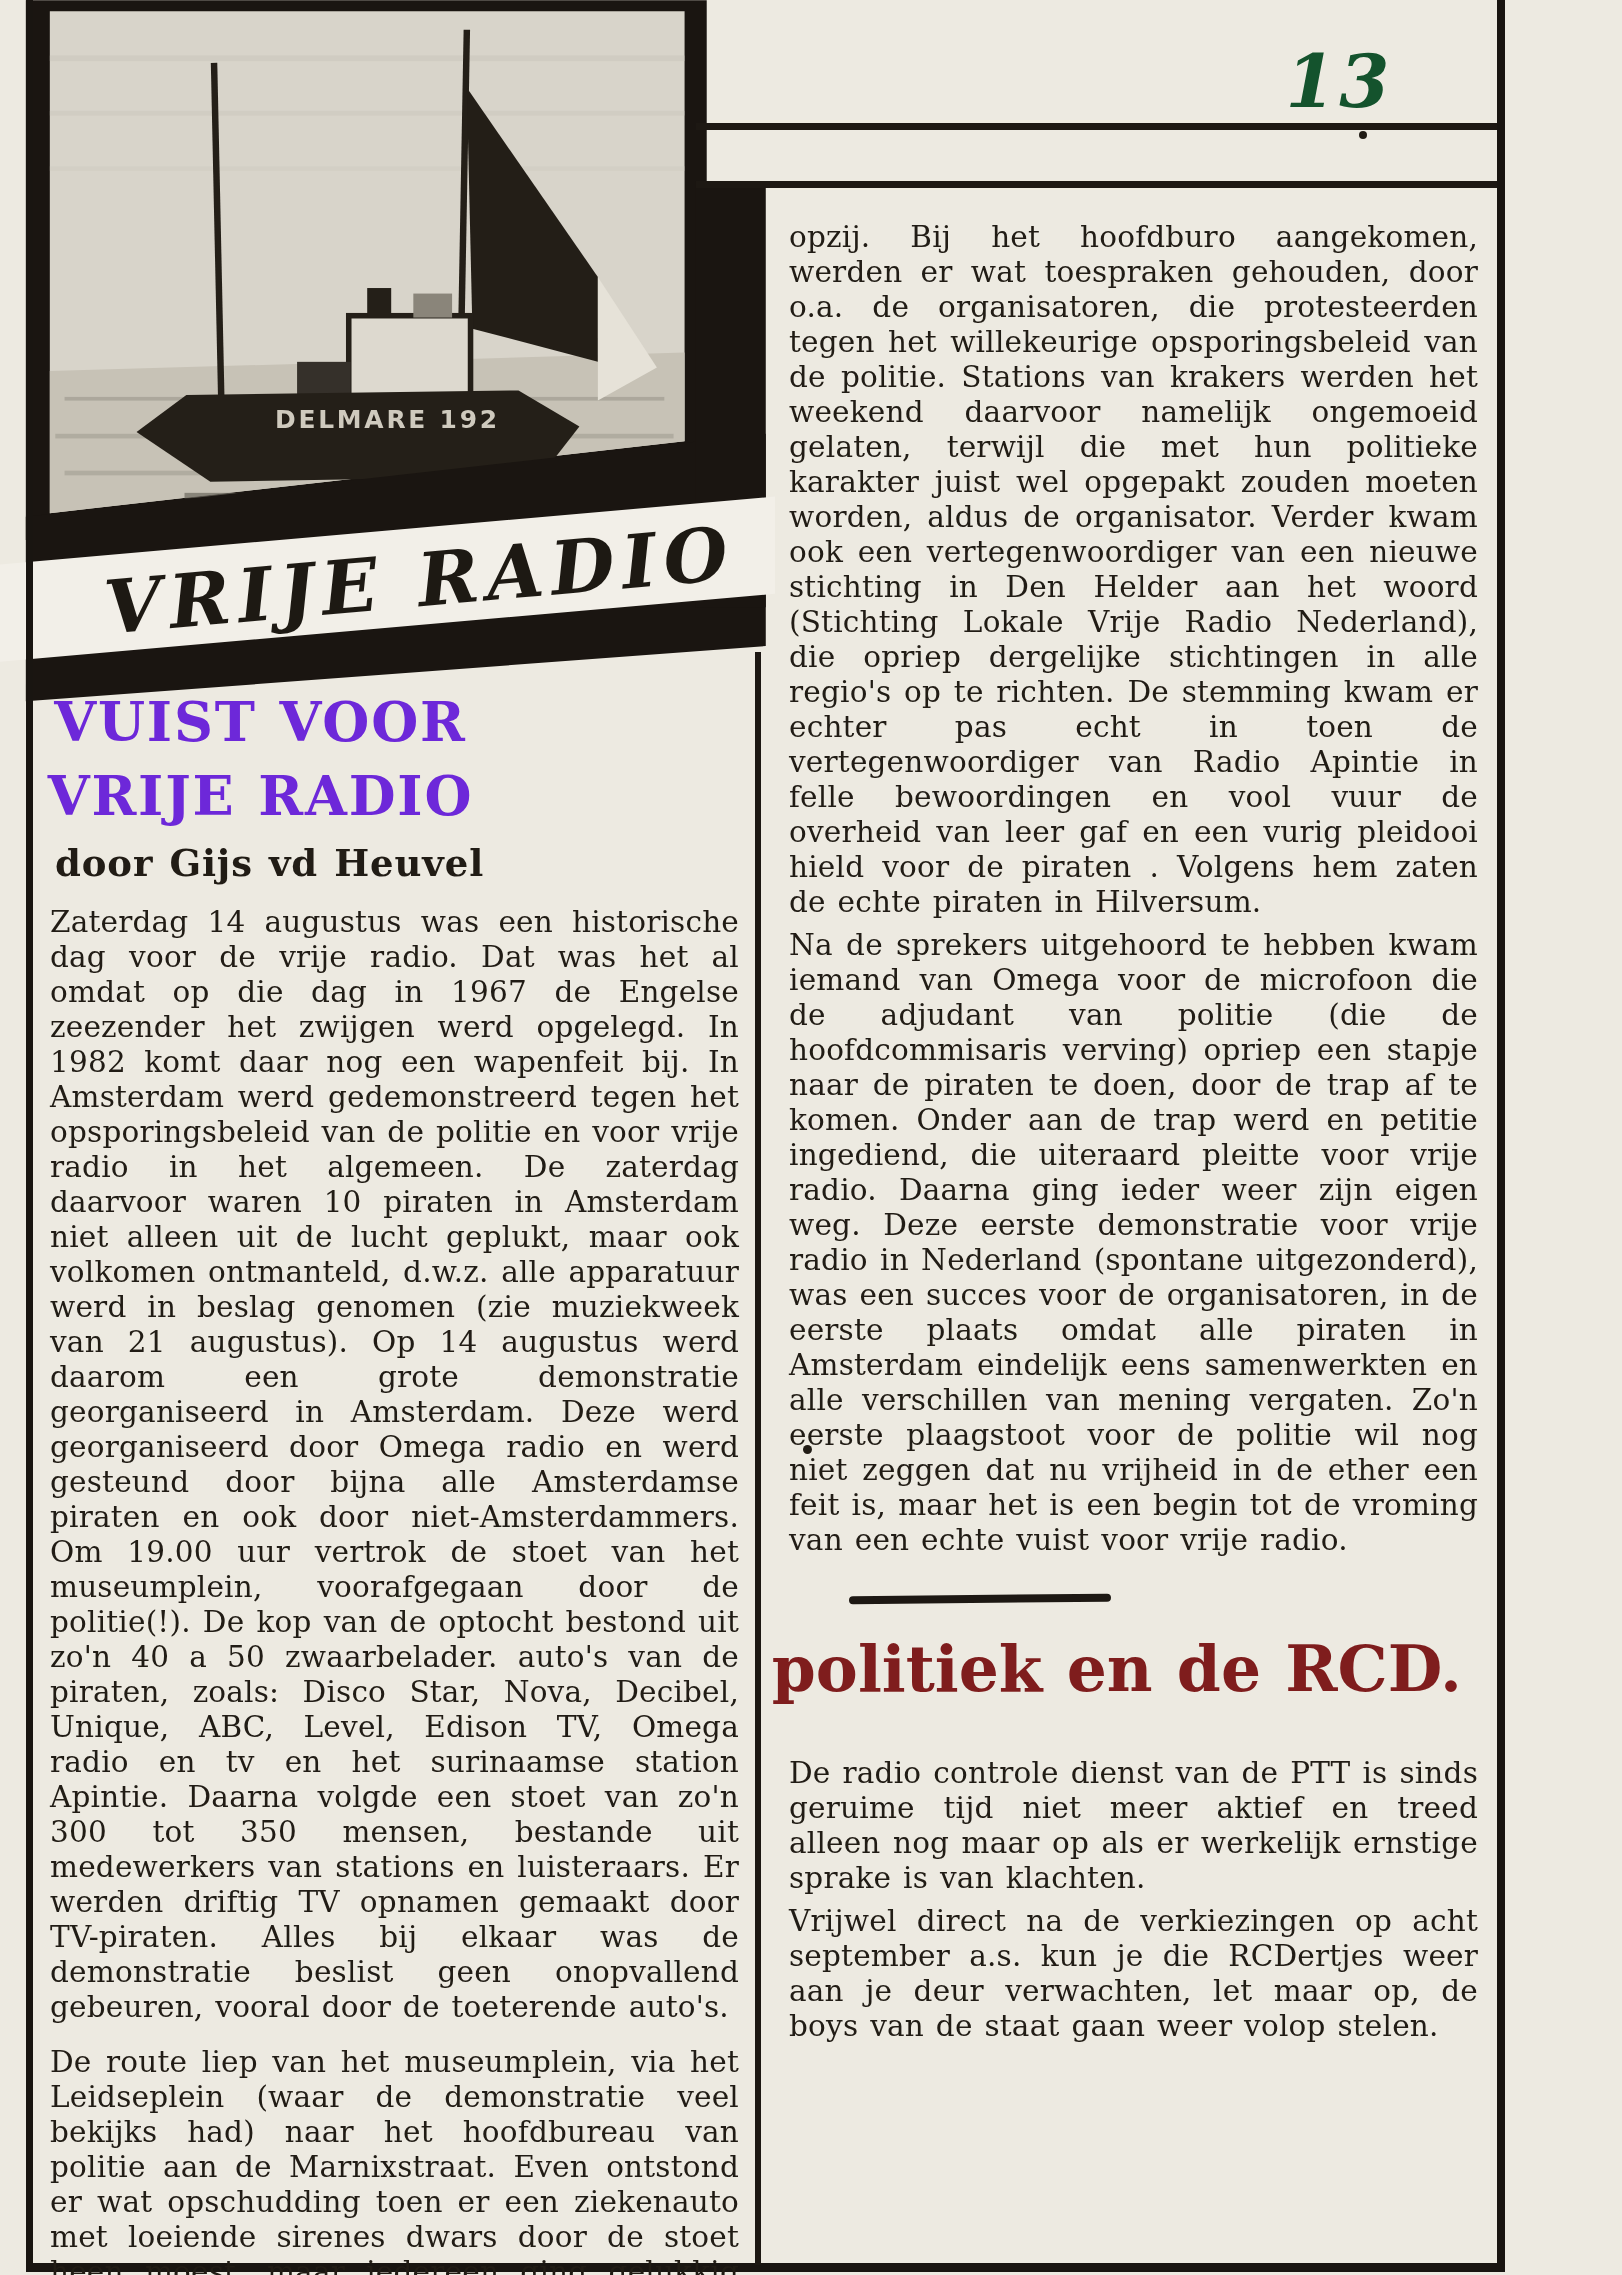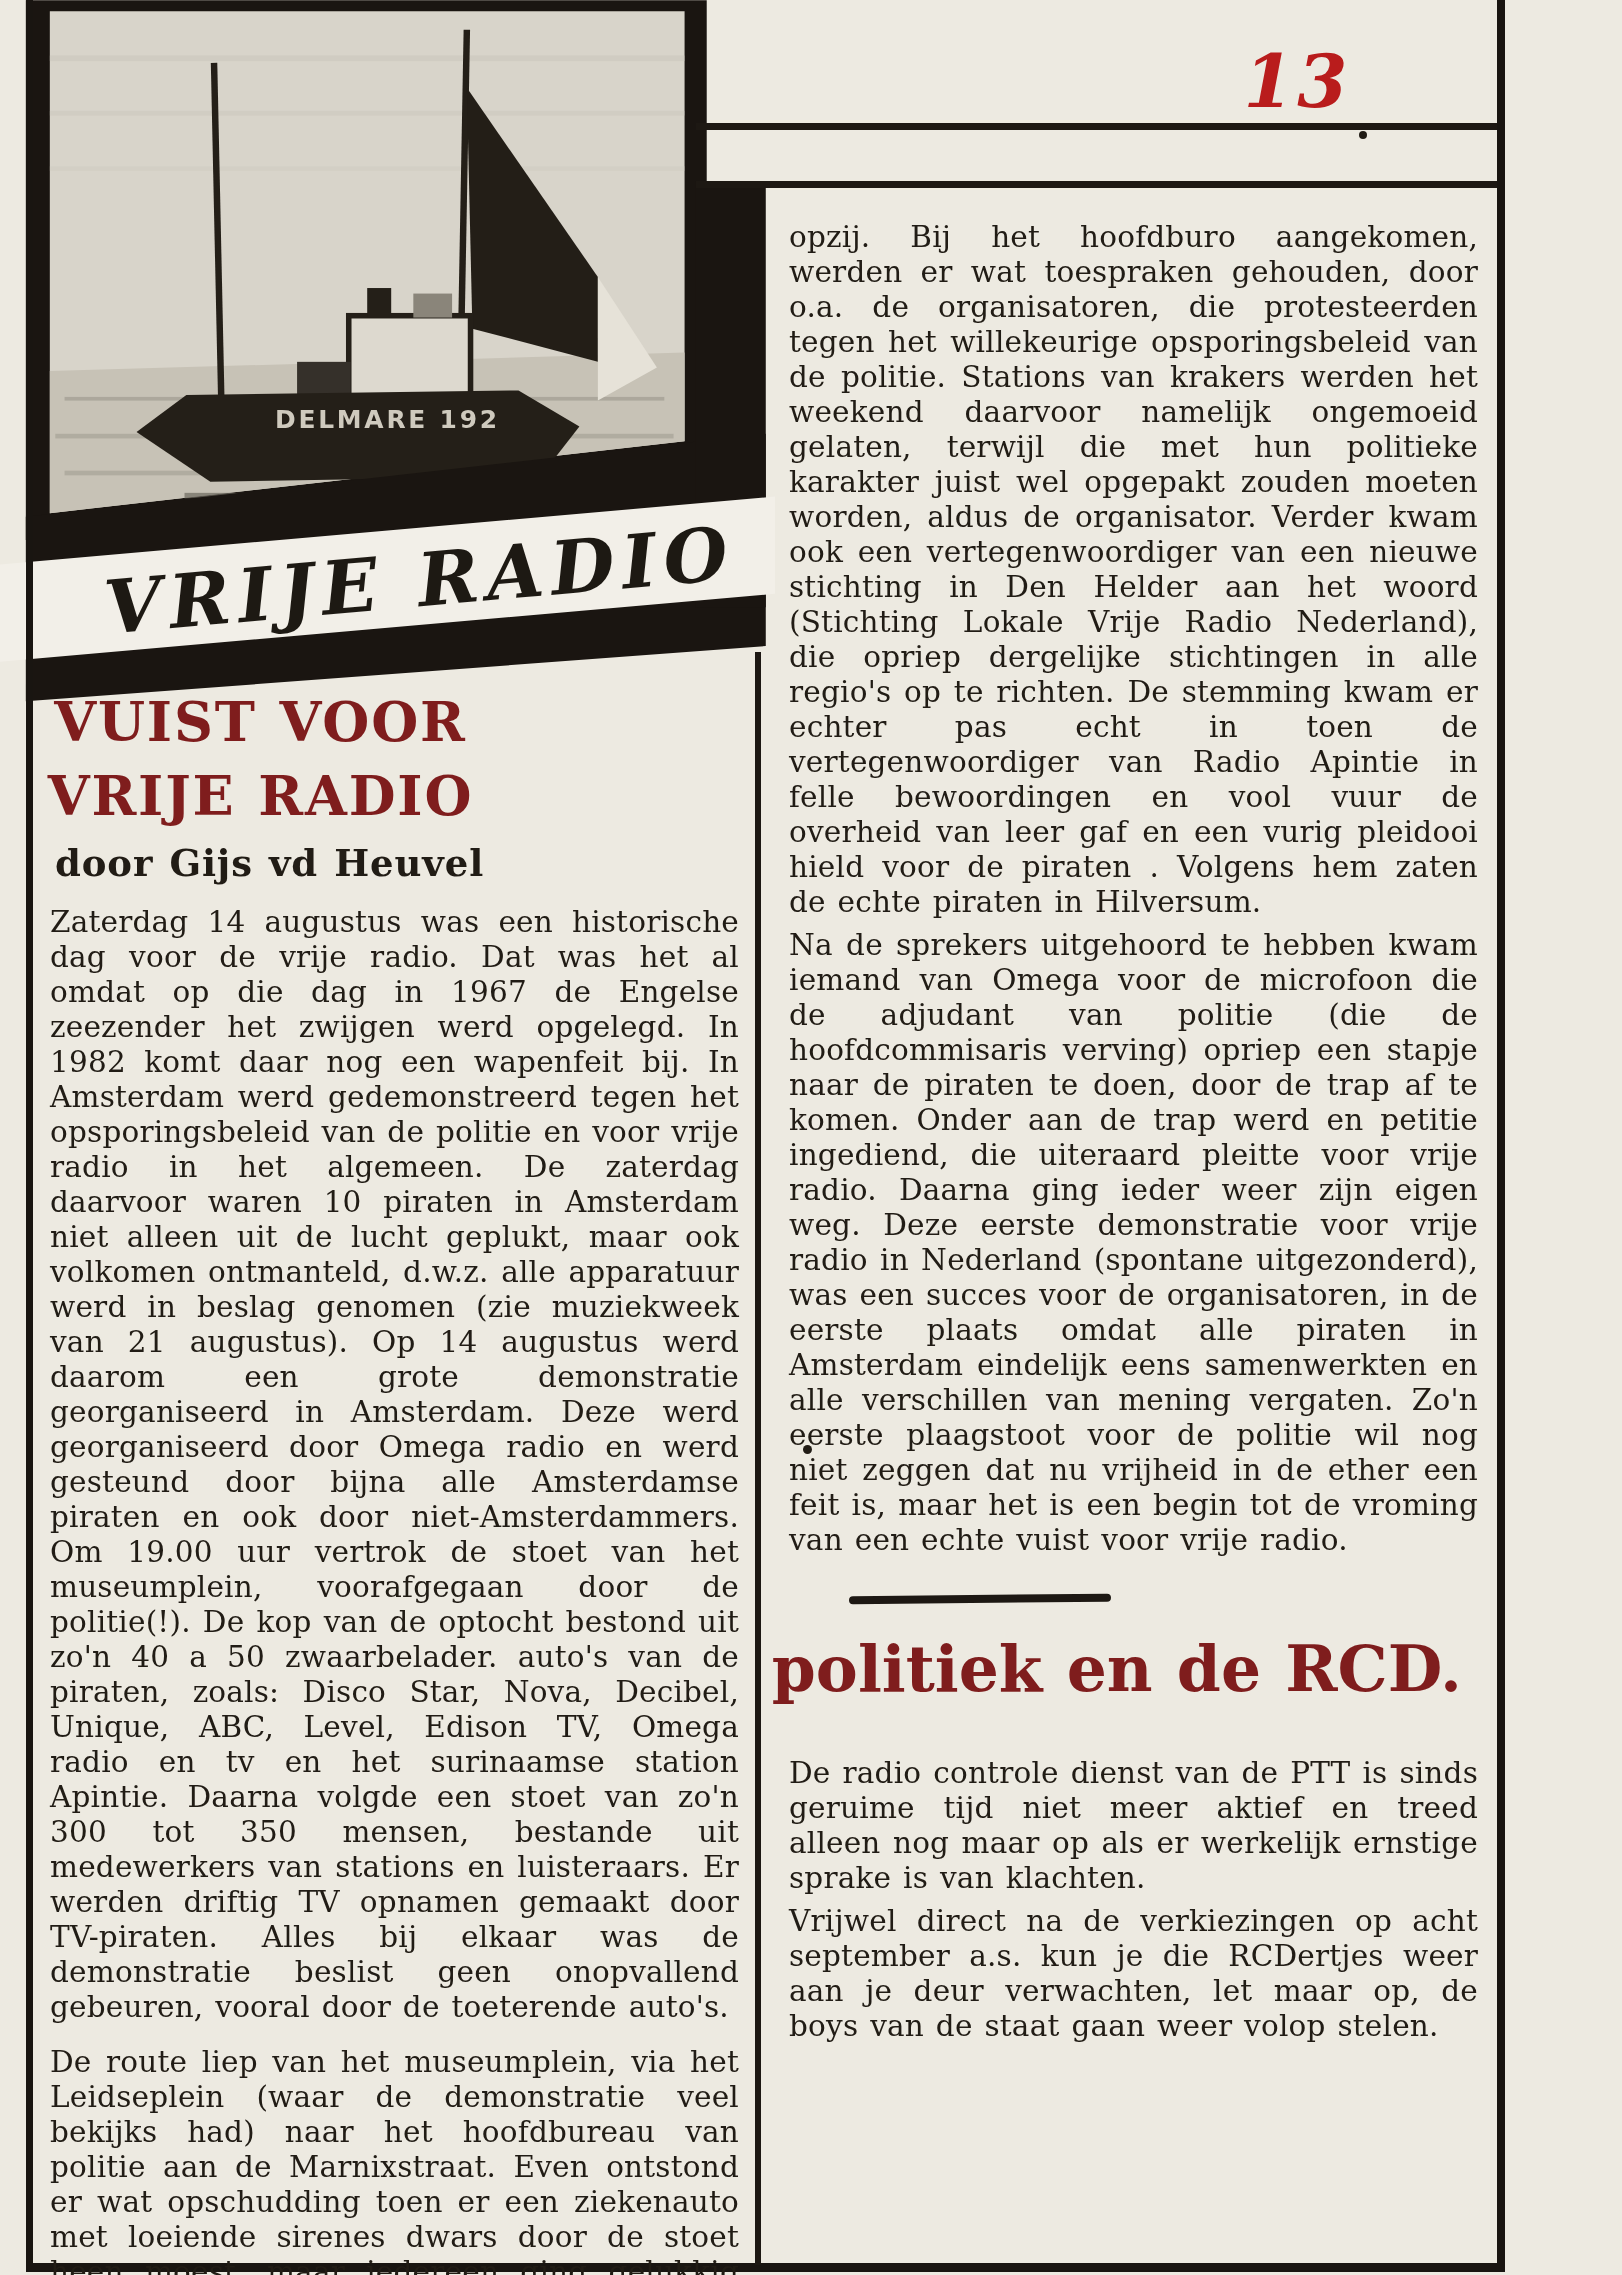--- a/index.html
+++ b/index.html
@@ -17,39 +17,39 @@
   .border-left{position:absolute;left:26px;top:0;width:7.4px;height:2272px;background:#191511;}
   .border-right{position:absolute;left:1497px;top:0;width:8.3px;height:2272px;background:#191511;}
   .border-bottom{position:absolute;left:26px;top:2263px;width:1479px;height:9.2px;background:#191511;}
   .rule{position:absolute;left:696px;width:801px;height:7.4px;background:#1d1813;}
   .rule-top{top:123px;}
   .rule-bottom{top:181px;}
   .column-divider{position:absolute;left:755px;top:652px;width:5.5px;height:1613px;background:#1d1813;}
 
   
   .page-number{
-    position:absolute;left:1185px;top:39px;width:166px;
+    position:absolute;left:1227px;top:39px;width:166px;
     text-align:right;font-size:72px;font-weight:bold;font-style:italic;
-    letter-spacing:3.7px;color:#b91c1c;
+    letter-spacing:3.7px;color:#14532d;
   }
   .page-number-dot{position:absolute;left:1359px;top:131px;width:8.3px;height:8.3px;background:#211c15;border-radius:50%;}
 
   
   .masthead{position:absolute;left:0;top:0;}
 
   
   .col{position:absolute;font-size:29.5px;line-height:35px;text-align:justify;
        letter-spacing:0.2px;word-spacing:2.3px;}
   .col p{margin:8px;}
   .col-left{left:42px;top:685px;width:705px;}
   .col-right{left:781px;top:212px;width:705px;}
 
   .article-header{width:437px;margin:0 0 24px 0;}
   .article-title{margin:0;text-align:center;font-size:54px;line-height:74px;
-    font-weight:bold;letter-spacing:1.8px;color:#7f1d1d;}
+    font-weight:bold;letter-spacing:1.8px;color:#6d28d9;}
   .article-title span{display:block;}
   .byline-row{display:flex;align-items:center;justify-content:space-between;margin-top:13px;}
   .byline-dash{width:63px;height:6.5px;background:#262019;border-radius:2.8px;}
   .byline{font-size:37px;font-weight:bold;letter-spacing:0.9px;white-space:nowrap;padding:0 13px;}
 
   .para-gap{margin-top:20px !important;}
 
   .section-divider-line{margin:37px 0 0 68px;width:262px;height:8.3px;background:#1d1813;
     border-radius:4.6px;transform:rotate(-0.6deg);}
   .stray-dot{position:absolute;left:22px;top:1233px;width:9.2px;height:9.2px;background:#211c15;border-radius:50%;}

